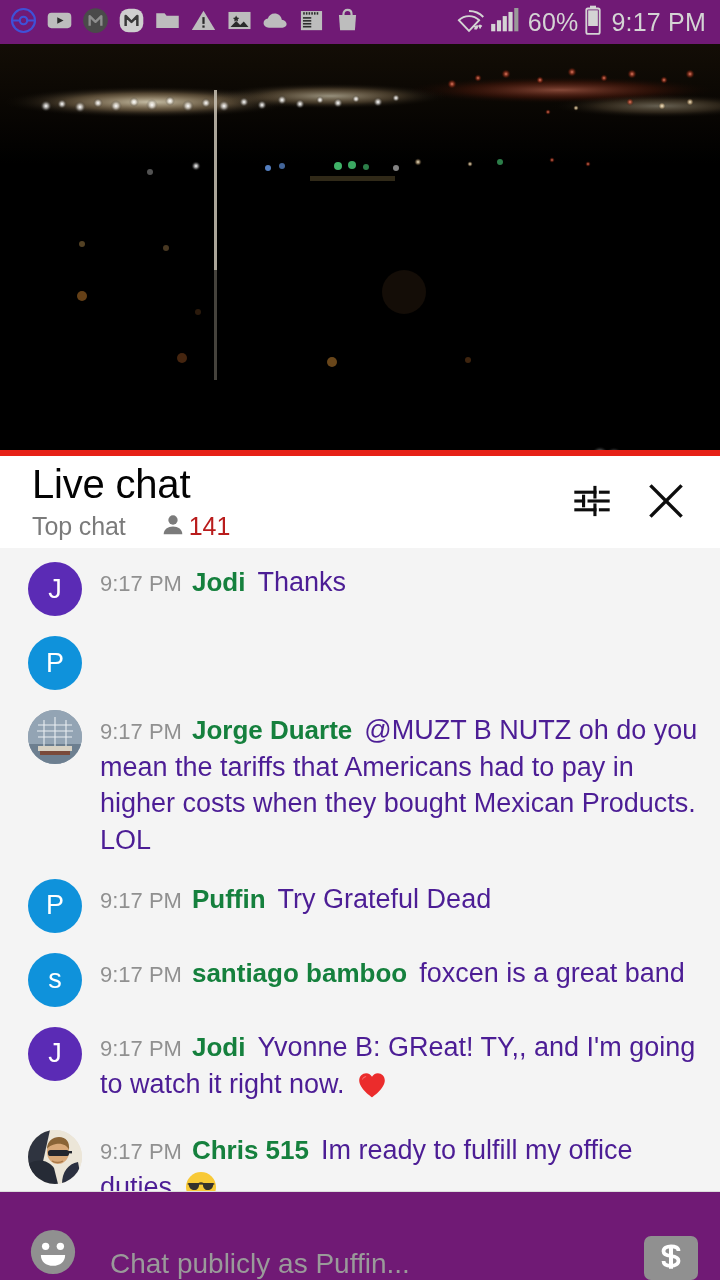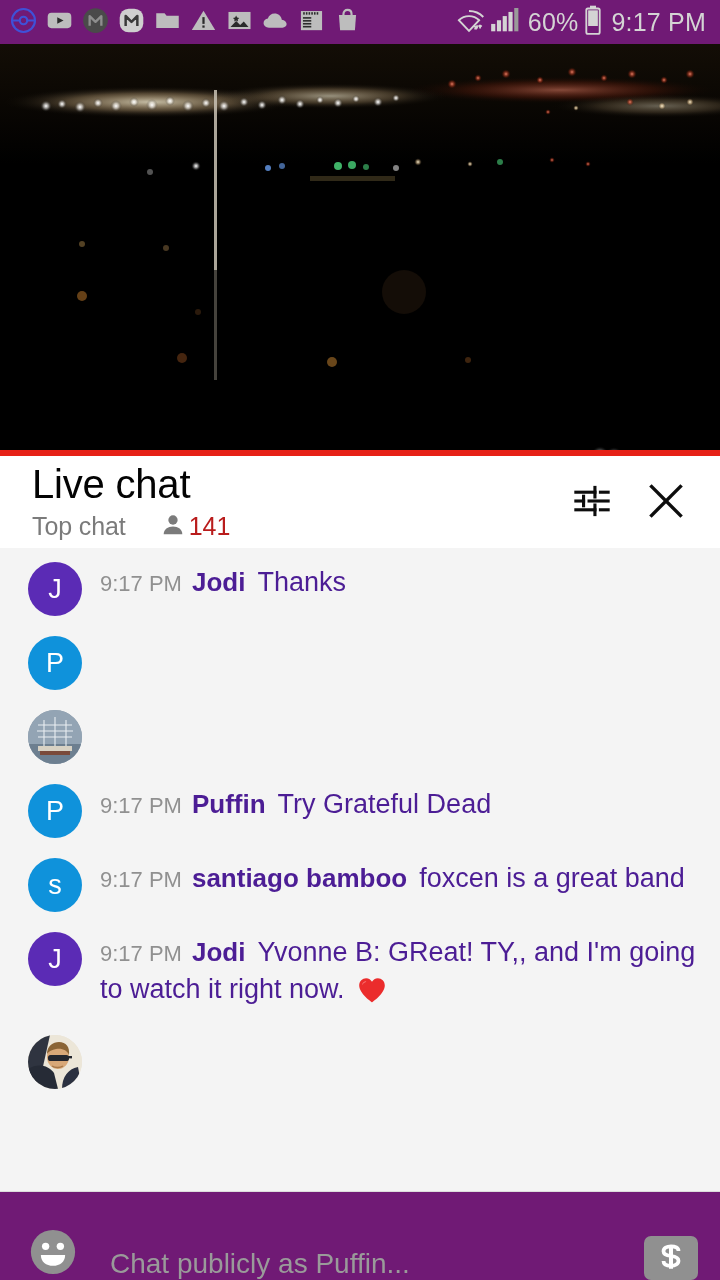--- a/index.html
+++ b/index.html
@@ -166,21 +166,21 @@
     padding-top: 2px;
     word-wrap: break-word;
   }
   .msg-time {
     color: #909090;
     font-size: 22px;
     margin-right: 10px;
     white-space: nowrap;
   }
   .msg-author {
-    color: #4c1d95;
+    color: #15803d;
     font-weight: bold;
     font-size: 26px;
     margin-right: 12px;
     white-space: nowrap;
   }
   .msg-text {
     color: #4c1d95;
     font-size: 27px;
   }
   .emoji-svg {
@@ -544,20 +544,23 @@
             <line x1="27" y1="7" x2="27" y2="38"></line>
             <line x1="38" y1="10" x2="38" y2="38"></line>
             <line x1="10" y1="15" x2="44" y2="15"></line>
             <line x1="9" y1="21" x2="45" y2="21"></line>
             <line x1="10" y1="27" x2="44" y2="27"></line>
           </g>
           <rect x="10" y="36" width="34" height="5" fill="#d8d2c4"></rect>
           <rect x="12" y="41" width="30" height="4" fill="#7a4a3a"></rect>
         </svg>
       </div>
+      <div class="msg-body">
+        <span class="msg-time">9:17 PM</span><span class="msg-author">Jorge Duarte</span><span class="msg-text">@MUZT B NUTZ oh do you mean the tariffs that Americans had to pay in higher costs when they bought Mexican Products. LOL</span>
+      </div>
     </div>
 
     <div class="msg">
       <div class="avatar" style="background:#0f92db;">
         <span class="initial">P</span>
       </div>
       <div class="msg-body">
         <span class="msg-time">9:17 PM</span><span class="msg-author">Puffin</span><span class="msg-text">Try Grateful Dead</span>
       </div>
     </div>
@@ -590,20 +593,30 @@
           <path d="M0 0 H22 L10 54 H0 Z" fill="#2f3440"></path>
           <path d="M0 34 C10 28 20 30 26 38 L30 54 H0 Z" fill="#262b36"></path>
           <path d="M34 54 C34 42 40 34 50 32 L54 54 Z" fill="#2b3040"></path>
           <ellipse cx="30" cy="22" rx="11" ry="12" fill="#d8a878"></ellipse>
           <path d="M19 19 C19 11 25 7 31 7 C38 7 42 12 41 20 C39 15 34 13 28 14 C24 15 21 16 19 19 Z" fill="#8a6436"></path>
           <rect x="20" y="20" width="21" height="6" rx="2.6" fill="#23262e"></rect>
           <rect x="40" y="21" width="4" height="2.4" fill="#23262e"></rect>
           <path d="M24 31 C27 33 32 33 35 31" stroke="#a87848" stroke-width="1.5" fill="none"></path>
         </svg>
       </div>
+      <div class="msg-body">
+        <span class="msg-time">9:17 PM</span><span class="msg-author">Chris 515</span><span class="msg-text">Im ready to fulfill my office duties </span><span class="emoji-svg"><svg width="34" height="34" viewBox="0 0 24 24">
+              <circle cx="12" cy="12" r="10.6" fill="#f8c936"></circle>
+              <path d="M2.6 9.4 H21.4 V10.3 H2.6 Z" fill="#35312c"></path>
+              <path d="M3.2 9.2 H10.6 C10.9 12.6 9.6 14.2 7.2 14.2 C4.7 14.2 3.3 12.4 3.2 9.2 Z" fill="#35312c"></path>
+              <path d="M13.4 9.2 H20.8 C20.7 12.4 19.3 14.2 16.8 14.2 C14.4 14.2 13.1 12.6 13.4 9.2 Z" fill="#35312c"></path>
+              <path d="M10.6 9.6 C11.2 9.1 12.8 9.1 13.4 9.6" stroke="#35312c" stroke-width="1.1" fill="none"></path>
+              <path d="M8 17.2 C9.4 18.8 14.6 18.8 16 17.2" stroke="#7a4c12" stroke-width="1.6" fill="none" stroke-linecap="round"></path>
+            </svg></span>
+      </div>
     </div>
 
   </div>
 
   <div class="input-divider"></div>
   <div class="input-bar">
     <button class="emoji-btn">
       <span>
         <svg width="52" height="52" viewBox="0 0 24 24">
           <circle cx="12" cy="12" r="10.2" fill="#909090"></circle>

